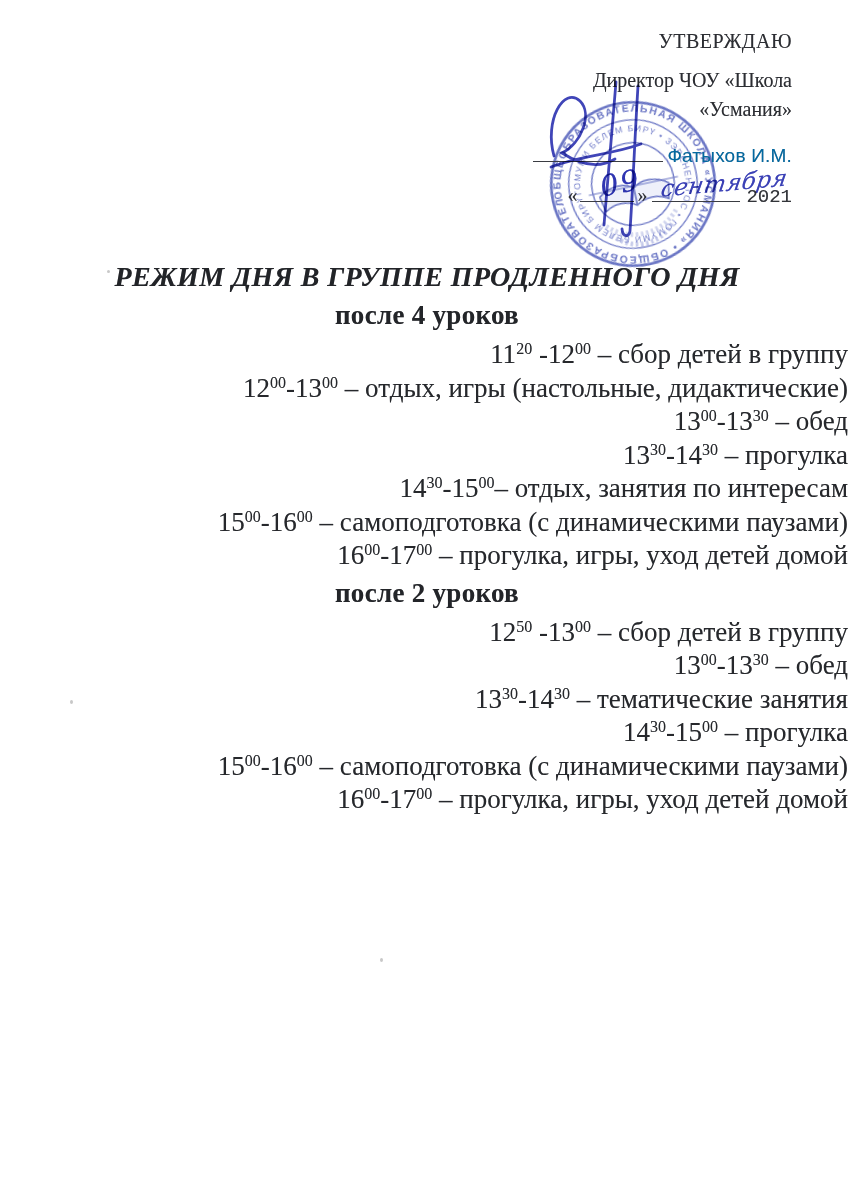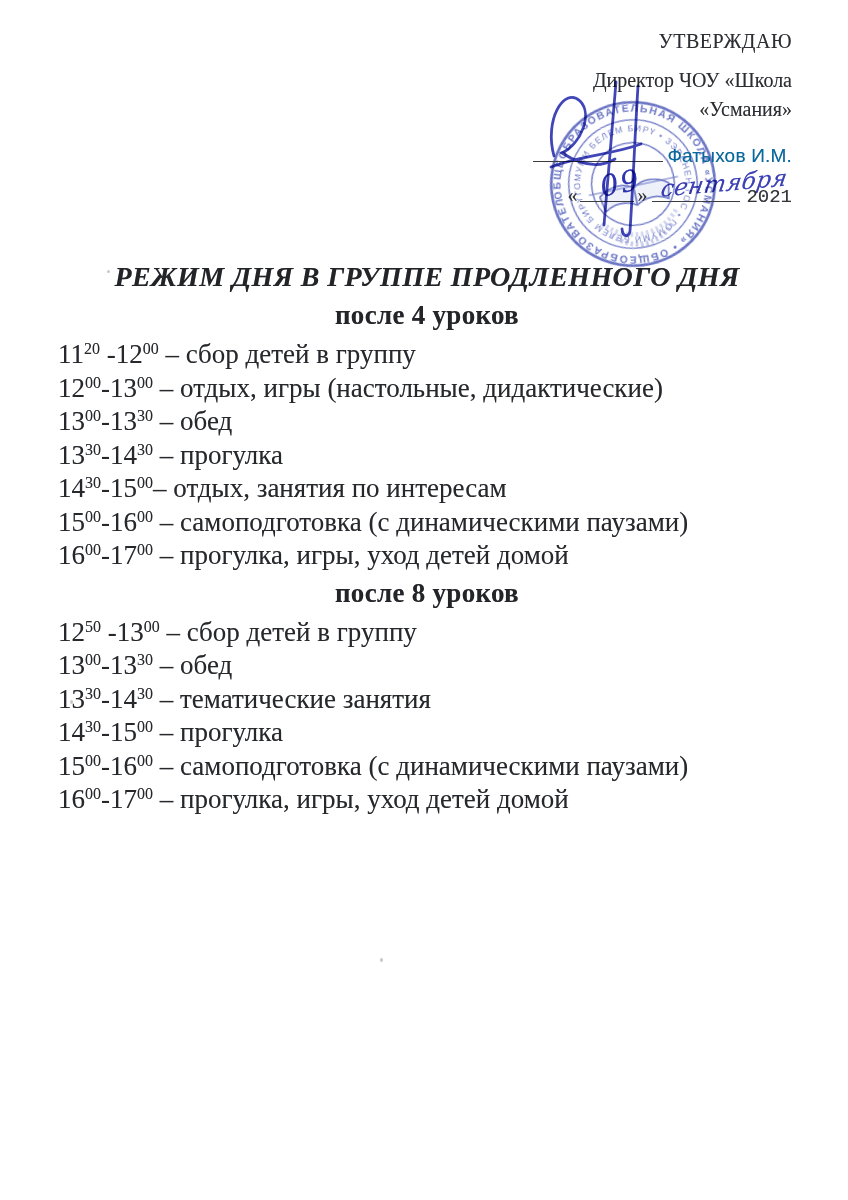--- a/index.html
+++ b/index.html
@@ -64,21 +64,21 @@
   .doc-title{
     margin:0 0 9px 6px; text-align:center;
     font-size:28px; font-weight:bold; font-style:italic; line-height:28px;
     color:#222428; letter-spacing:.4px; text-shadow:0 0 .4px rgba(35,35,40,.4);
   }
   .sec-heading{
     margin:5px 0 8px 6px; text-align:center;
     font-size:27px; font-weight:bold; line-height:30px;
     color:#232529; letter-spacing:.3px; text-shadow:0 0 .4px rgba(35,35,40,.4);
   }
-  .rows{ padding-left:58px; }
+  .rows{ padding-left:58px;text-align:right; }
   .row{
     font-size:27px; line-height:33.5px; white-space:pre-wrap;
     color:#26282c; text-shadow:0 0 .4px rgba(38,40,44,.35);
   }
   .row .sup{
     font-size:16px; line-height:0; vertical-align:9px; letter-spacing:0;
   }
   
   .speck{ position:absolute; background:#9a9a9a; border-radius:50%; opacity:.55;}
 </style>
@@ -144,21 +144,21 @@
 
   <div class="row"><span><span>14</span><sup class="sup">30</sup><span>-</span><span>15</span><sup class="sup">00</sup></span><span>– </span><span>отдых, занятия по интересам</span></div>
 
   <div class="row"><span><span>15</span><sup class="sup">00</sup><span>-</span><span>16</span><sup class="sup">00</sup></span><span> – </span><span>самоподготовка (с динамическими паузами)</span></div>
 
   <div class="row"><span><span>16</span><sup class="sup">00</sup><span>-</span><span>17</span><sup class="sup">00</sup></span><span> – </span><span>прогулка, игры, уход детей домой</span></div>
 </div>
   </section>
 
   <section class="sched-section">
-    <h2 class="sec-heading">после 8 уроков</h2>
+    <h2 class="sec-heading">после 2 уроков</h2>
     <div class="rows">
   <div class="row"><span><span>12</span><sup class="sup">50</sup><span> -</span><span>13</span><sup class="sup">00</sup></span><span> – </span><span>сбор детей в группу</span></div>
 
   <div class="row"><span><span>13</span><sup class="sup">00</sup><span>-</span><span>13</span><sup class="sup">30</sup></span><span> – </span><span>обед</span></div>
 
   <div class="row"><span><span>13</span><sup class="sup">30</sup><span>-</span><span>14</span><sup class="sup">30</sup></span><span> – </span><span>тематические занятия</span></div>
 
   <div class="row"><span><span>14</span><sup class="sup">30</sup><span>-</span><span>15</span><sup class="sup">00</sup></span><span> – </span><span>прогулка</span></div>
 
   <div class="row"><span><span>15</span><sup class="sup">00</sup><span>-</span><span>16</span><sup class="sup">00</sup></span><span> – </span><span>самоподготовка (с динамическими паузами)</span></div>

